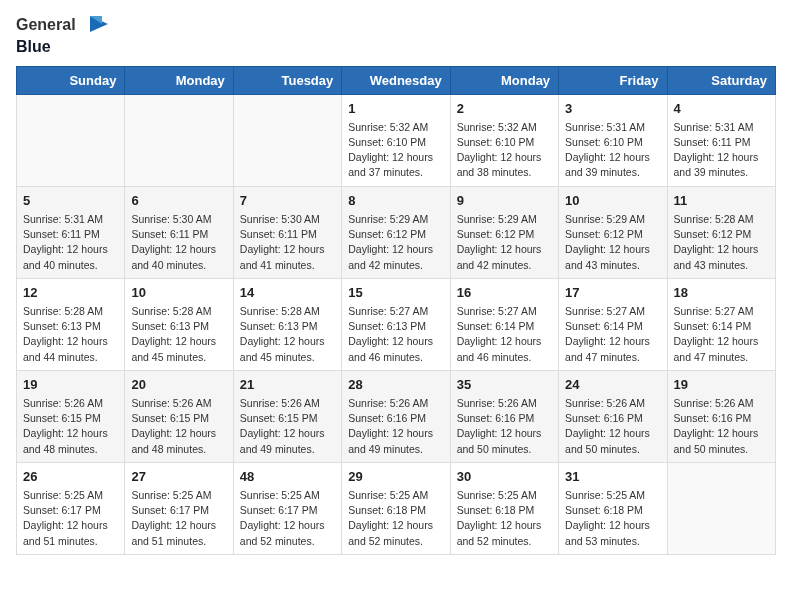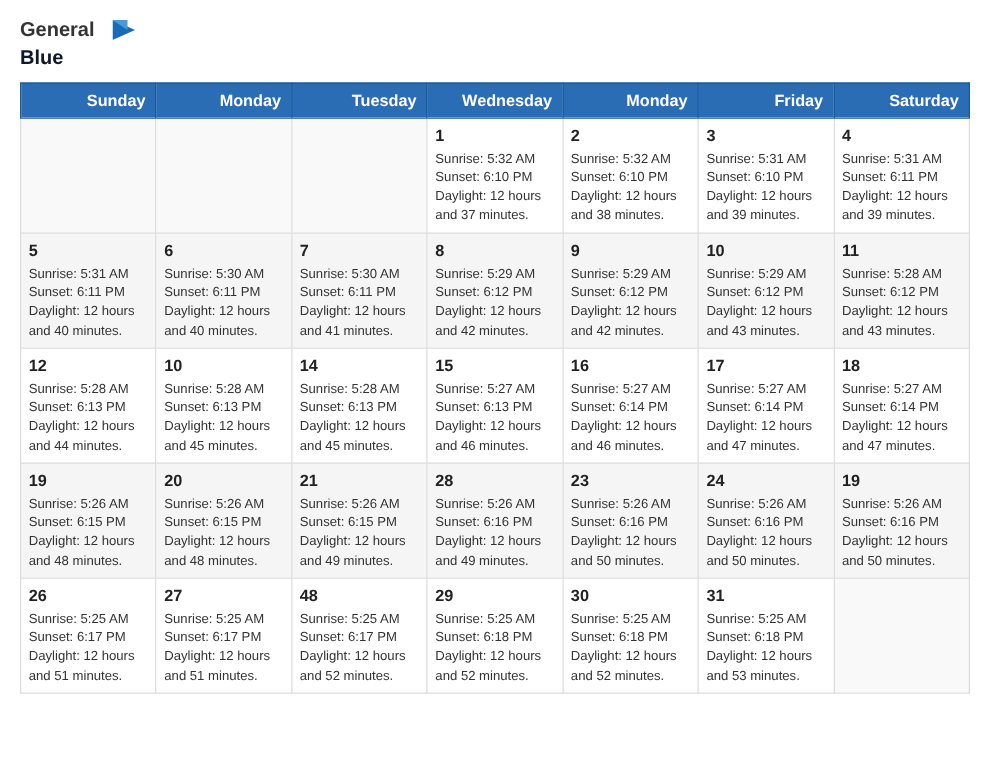--- a/index.html
+++ b/index.html
@@ -203,21 +203,21 @@
         </td>
         <td>
           <div class="day-number">21</div>
           <div class="day-info">Sunrise: 5:26 AM<br>Sunset: 6:15 PM<br>Daylight: 12 hours and 49 minutes.</div>
         </td>
         <td>
           <div class="day-number">28</div>
           <div class="day-info">Sunrise: 5:26 AM<br>Sunset: 6:16 PM<br>Daylight: 12 hours and 49 minutes.</div>
         </td>
         <td>
-          <div class="day-number">23</div>
+          <div class="day-number">35</div>
           <div class="day-info">Sunrise: 5:26 AM<br>Sunset: 6:16 PM<br>Daylight: 12 hours and 50 minutes.</div>
         </td>
         <td>
           <div class="day-number">24</div>
           <div class="day-info">Sunrise: 5:26 AM<br>Sunset: 6:16 PM<br>Daylight: 12 hours and 50 minutes.</div>
         </td>
         <td>
           <div class="day-number">19</div>
           <div class="day-info">Sunrise: 5:26 AM<br>Sunset: 6:16 PM<br>Daylight: 12 hours and 50 minutes.</div>
         </td>

